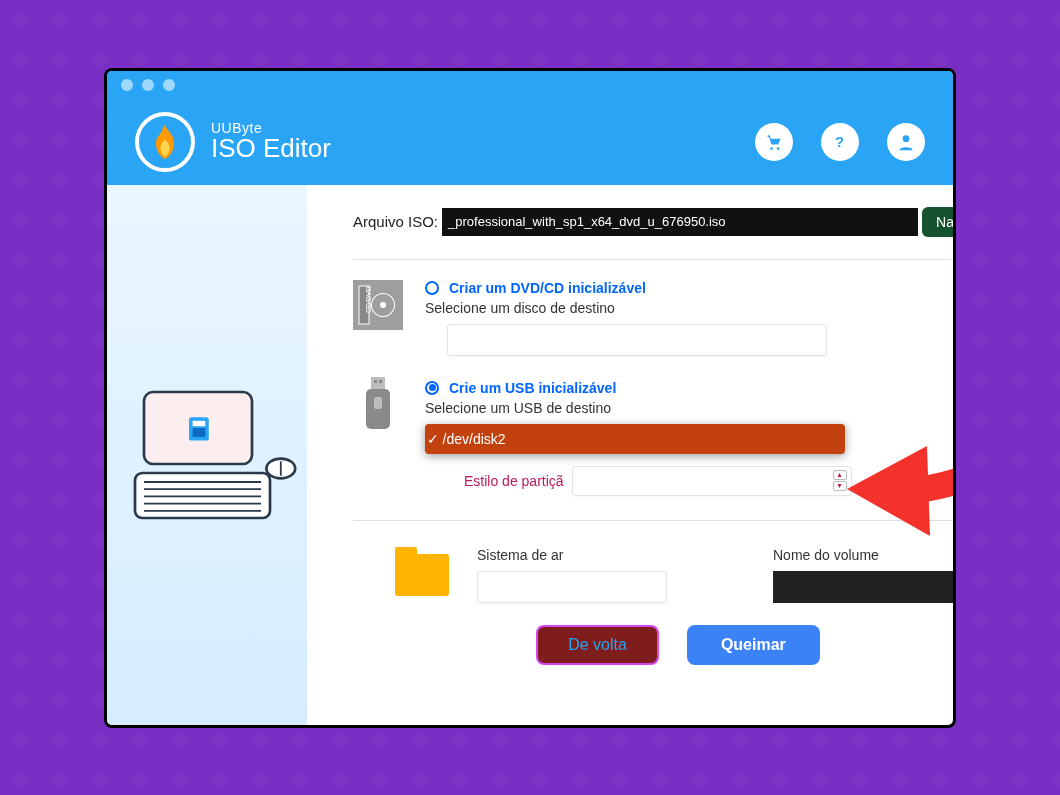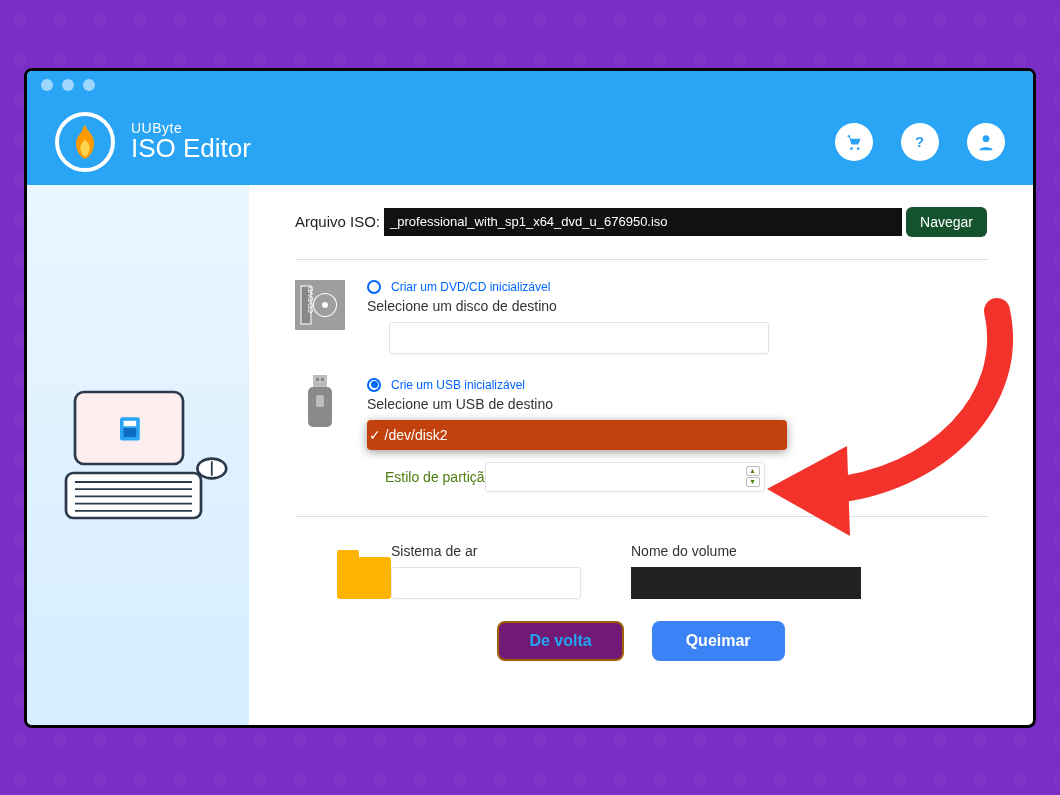--- a/index.html
+++ b/index.html
@@ -6,21 +6,21 @@
   body {
     width: 1060px; height: 795px;
     background: #7a2fc4;
     background-image:
       radial-gradient(circle at 20px 20px, rgba(255,255,255,0.02) 6px, transparent 7px);
     background-size: 40px 40px;
     display: flex; align-items: center; justify-content: center;
     overflow: hidden;
   }
   .app-window {
-    width: 1012px; height: 660px;
+    width: 852px; height: 660px;
     border: 3px solid #000;
     border-radius: 8px;
     background: #fff;
     display: flex; flex-direction: column;
     position: relative;
     overflow: hidden;
   }
   
   .titlebar {
     height: 28px;
@@ -94,56 +94,56 @@
     color:#fff; flex-shrink:0;
     position: relative;
   }
   .opt-body { flex:1; }
   .opt-title-row { display:flex; align-items:center; gap:10px; margin-bottom:4px; }
   .radio-o {
     width:14px;height:14px;border:2px solid #0066ff;border-radius:50%;
     display:inline-flex;align-items:center;justify-content:center;
   }
   .radio-o.checked::after{content:"";width:7px;height:7px;background:#0066ff;border-radius:50%;}
-  .opt-title { color:#0066ff; font-size:12px; font-weight:400; }
+  .opt-title { color:#0066ff; font-size:14px; font-weight:700; }
   .opt-sub { font-size:14px; color:#333; margin-bottom:8px; }
   .field-placeholder {
     width: 380px; height:32px; border:1px solid #e3e3e3;
     box-shadow: 0 1px 2px rgba(0,0,0,0.04);
     border-radius:3px; margin-left: 22px;
   }
   .usb-select-wrap { position:relative; margin-left: 0; }
   .usb-dropdown {
     position:relative;
     width: 420px; height:30px;
     background:#c2410c;
     border-radius:4px;
     display:flex;align-items:center;
     padding-left: 2px;
     color:#fff; font-size:14px;
     margin-top: 2px;
     box-shadow: 0 2px 10px rgba(0,0,0,0.4);
   }
   .part-row {
-    display:flex; align-items:center; gap:0;
-    margin-top: 12px; margin-left: 18px;
-    font-size:14px; color:#4d7c0f;
+    display:flex; align-items:center; gap:8px;
+    margin-top: 12px; margin-left: 39px;
+    font-size:14px; color:#be185d;
   }
   .part-select {
     width: 280px; height:30px; border:1px solid #e3e3e3;
     border-radius:3px; box-shadow: 0 1px 2px rgba(0,0,0,0.04);
     position:relative;
   }
   .stepper {
     position:absolute; right:4px; top:3px;
     display:flex;flex-direction:column;gap:1px;
   }
   .stepper div{width:14px;height:10px;border:1px solid #bbb;border-radius:2px;font-size:8px;text-align:center;line-height:8px;}
   .bottom-fields {
-    display:flex; align-items:flex-end; 
+    display:flex; align-items:center; gap: 28px;
     margin-top: 6px;
     padding-left: 42px;
   }
   .folder-ic {
     width: 54px; height:42px; background:#ffb500;
     border-radius:3px; position:relative; flex-shrink:0;
   }
   .folder-ic::before{
     content:""; position:absolute; top:-7px; left:0;
     width:22px;height:10px;background:#ffb500;border-radius:2px 2px 0 0;
@@ -155,23 +155,23 @@
     border-radius:3px; box-shadow:0 1px 2px rgba(0,0,0,0.04);
   }
   .vol-input {
     width: 230px; height:32px; background:#222;
   }
   .actions {
     display:flex; justify-content:center; gap: 28px;
     margin-top: 22px;
   }
   .btn-outline {
-    border:2px solid #a16207; color:#22a5f2; background:#701a75;
+    border:2px solid #d946ef; color:#22a5f2; background:#7f1d1d;
     border-radius:8px; height:40px; padding: 0 30px;
-    font-size:16px; font-weight:700; cursor:pointer;
+    font-size:16px; font-weight:400; cursor:pointer;
   }
   .btn-primary {
     border:none; background:#3b82f6; color:#fff;
     border-radius:8px; height:40px; padding: 0 34px;
     font-size:16px; font-weight:600; cursor:pointer;
   }
   
   .illus { width: 180px; }
   
   .red-arrow {

